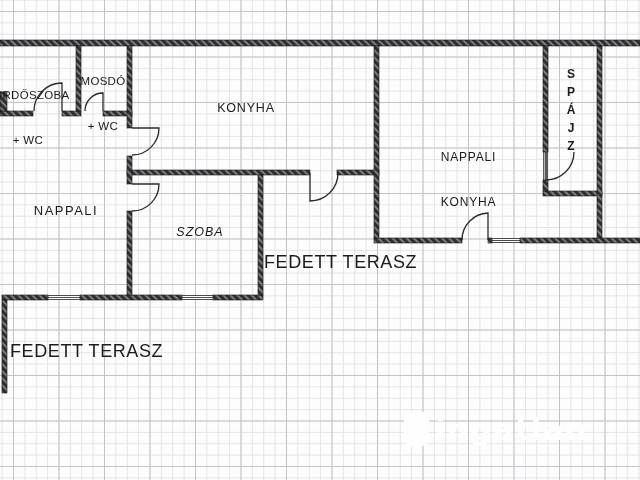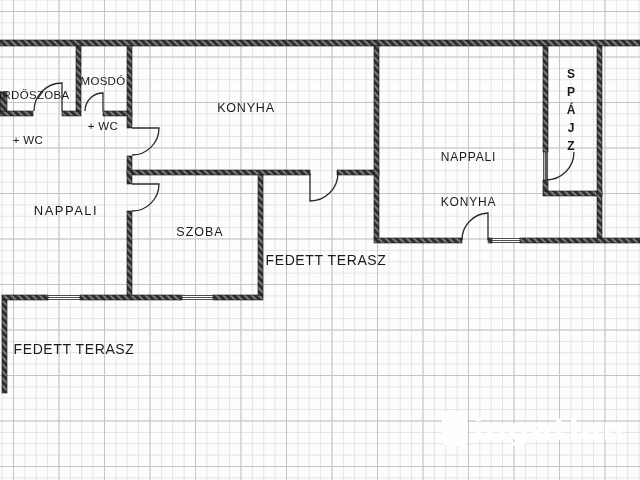--- a/index.html
+++ b/index.html
@@ -18,23 +18,23 @@
   }
   #plan-svg{position:absolute;left:0;top:0;z-index:2;}
   .room-label{position:absolute;z-index:3;text-align:center;white-space:pre;color:#1b1b1d;}
   .lbl-s{font-size:11.5px;line-height:16px;letter-spacing:.3px;}
   .lbl-m{font-size:12.5px;line-height:15px;letter-spacing:.8px;}
   .two-line{line-height:15px;}
   .vertical-label{
     writing-mode:vertical-rl;text-orientation:upright;
     font-size:12px;letter-spacing:4px;font-weight:bold;height:92px;
   }
-  .terasz{font-size:14px;letter-spacing:.6px;}
+  .terasz{font-size:18px;letter-spacing:.6px;}
   #watermark{
-    position:absolute;left:442px;top:411px;z-index:4;display:flex;align-items:center;
+    position:absolute;left:404px;top:411px;z-index:4;display:flex;align-items:center;
     opacity:.97;
   }
   #watermark .wm-icon{
     width:25px;height:34px;background:#fff;border-radius:6px;margin-right:6px;
   }
   #watermark .wm-text{
     color:#fff;font-weight:bold;font-size:31px;letter-spacing:1px;
     font-family:"DejaVu Sans",sans-serif;
   }
 </style>
@@ -126,21 +126,21 @@
 
   <div class="room-label lbl-m two-line" style="left:420px;top:120px;width:97px;font-size:12px;">
     <div>NAPPALI</div>
     <div>KONYHA</div>
   </div>
 
   <div class="room-label vertical-label" style="left:564px;top:66px;">SPÁJZ</div>
 
   <div class="room-label" style="left:24px;top:203px;width:84px;font-size:13px;letter-spacing:1.5px;">NAPPALI</div>
 
-  <div class="room-label" style="left:159px;top:225px;width:82px;font-size:12.5px;letter-spacing:1px;">SZOBA</div>
+  <div class="room-label" style="left:159px;top:225px;width:82px;font-size:12.5px;letter-spacing:1px;font-style:italic;">SZOBA</div>
 
   <div class="room-label terasz" style="left:264px;top:252px;width:124px;">FEDETT TERASZ</div>
 
   <div class="room-label terasz" style="left:10px;top:341px;width:128px;">FEDETT TERASZ</div>
 
   <div id="watermark">
     <div class="wm-icon"></div>
     <div class="wm-text">ingatlan</div>
   </div>
 

